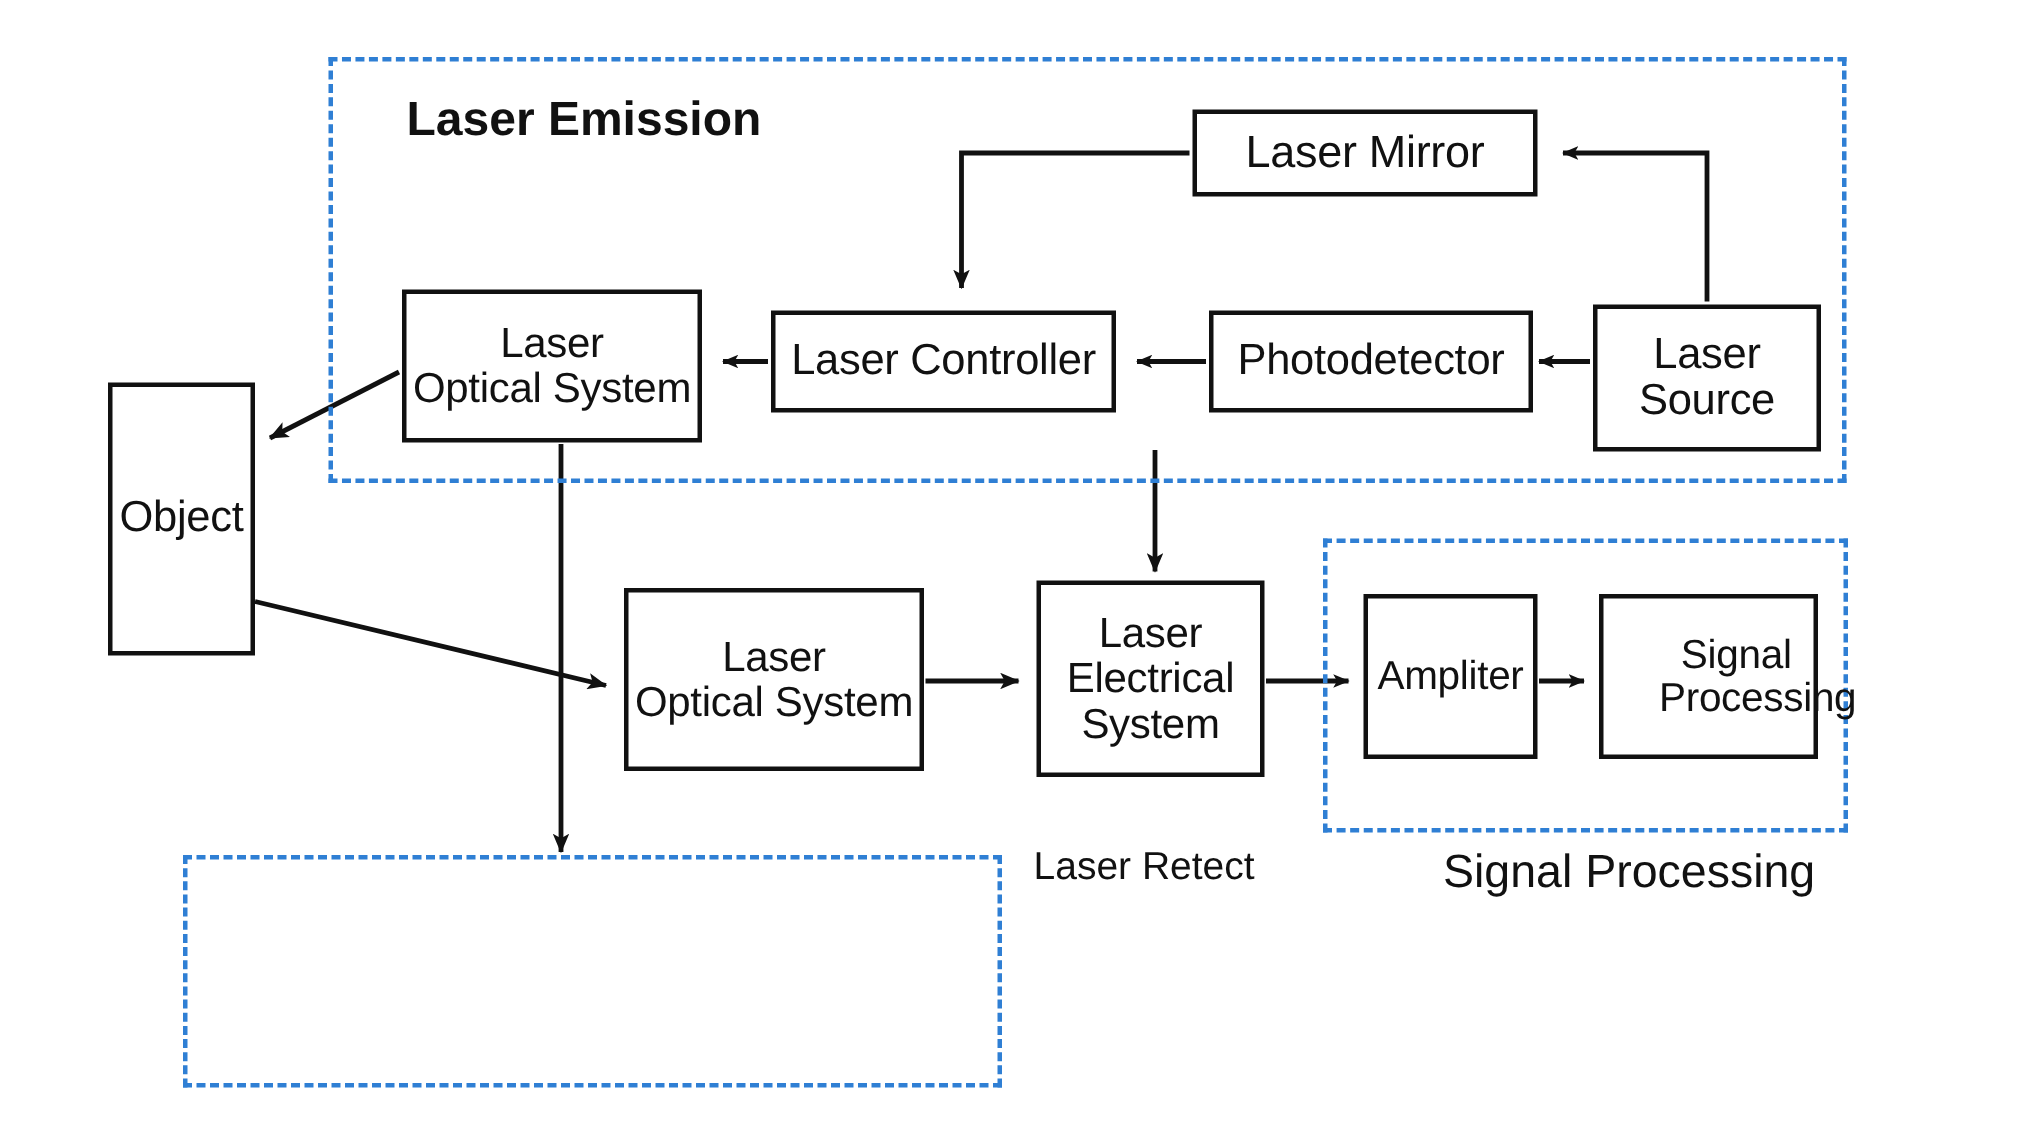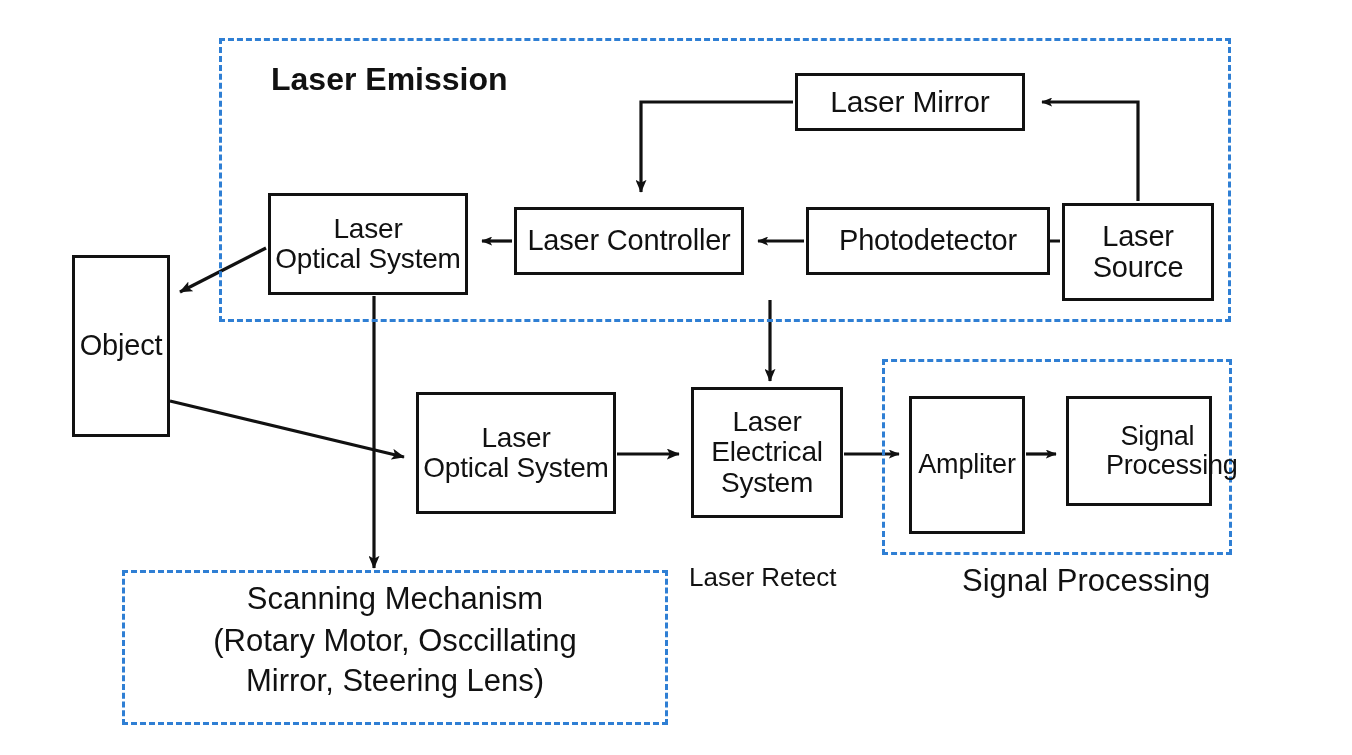--- a/index.html
+++ b/index.html
@@ -119,21 +119,21 @@
     <span class="txt">
       <span>Laser</span><br>
       <span>Optical System</span>
     </span>
   </div>
 
   <div class="box" style="left:514px; top:207px; width:230px; height:68px; font-size:29px;">
     <span class="txt">Laser Controller</span>
   </div>
 
-  <div class="box" style="left:806px; top:207px; width:244px; height:68px; font-size:29px;">
+  <div class="box" style="left:806px; top:207px; width:216px; height:68px; font-size:29px;">
     <span class="txt">Photodetector</span>
   </div>
 
   <div class="box" style="left:1062px; top:203px; width:152px; height:98px; font-size:29px;">
     <span class="txt">
       <span>Laser</span><br>
       <span>Source</span>
     </span>
   </div>
 
@@ -149,36 +149,31 @@
   </div>
 
   <div class="box" style="left:691px; top:387px; width:152px; height:131px; font-size:28px;">
     <span class="txt">
       <span>Laser</span><br>
       <span>Electrical</span><br>
       <span>System</span>
     </span>
   </div>
 
-  <div class="box" style="left:909px; top:396px; width:116px; height:138px; font-size:27px;">
+  <div class="box" style="left:909px; top:396px; width:116px; height:110px; font-size:27px;">
     <span class="txt">Ampliter</span>
   </div>
 
   <div class="box" style="left:1066px; top:396px; width:146px; height:110px; font-size:27px;padding-left:37px;">
     <span class="txt">
       <span>Signal</span><br>
       <span>Processing</span>
     </span>
   </div>
 
   <div class="label" style="left:271px; top:60px; font-size:32px;font-weight:bold;">Laser Emission</div>
 
   <div class="label" style="left:689px; top:562px; font-size:26px;">Laser Retect</div>
 
   <div class="label" style="left:962px; top:562px; font-size:31px;">Signal Processing</div>
 
-  <div class="label center" style="left:122px; top:580px; width:546px; font-size:31px;">
-    <div>Scanning Mechanism</div>
-    <div style="margin-top:4px;">(Rotary Motor, Osccillating</div>
-    <div style="margin-top:2px;">Mirror, Steering Lens)</div>
-  </div>
 
 </div>
 
 </body></html>

